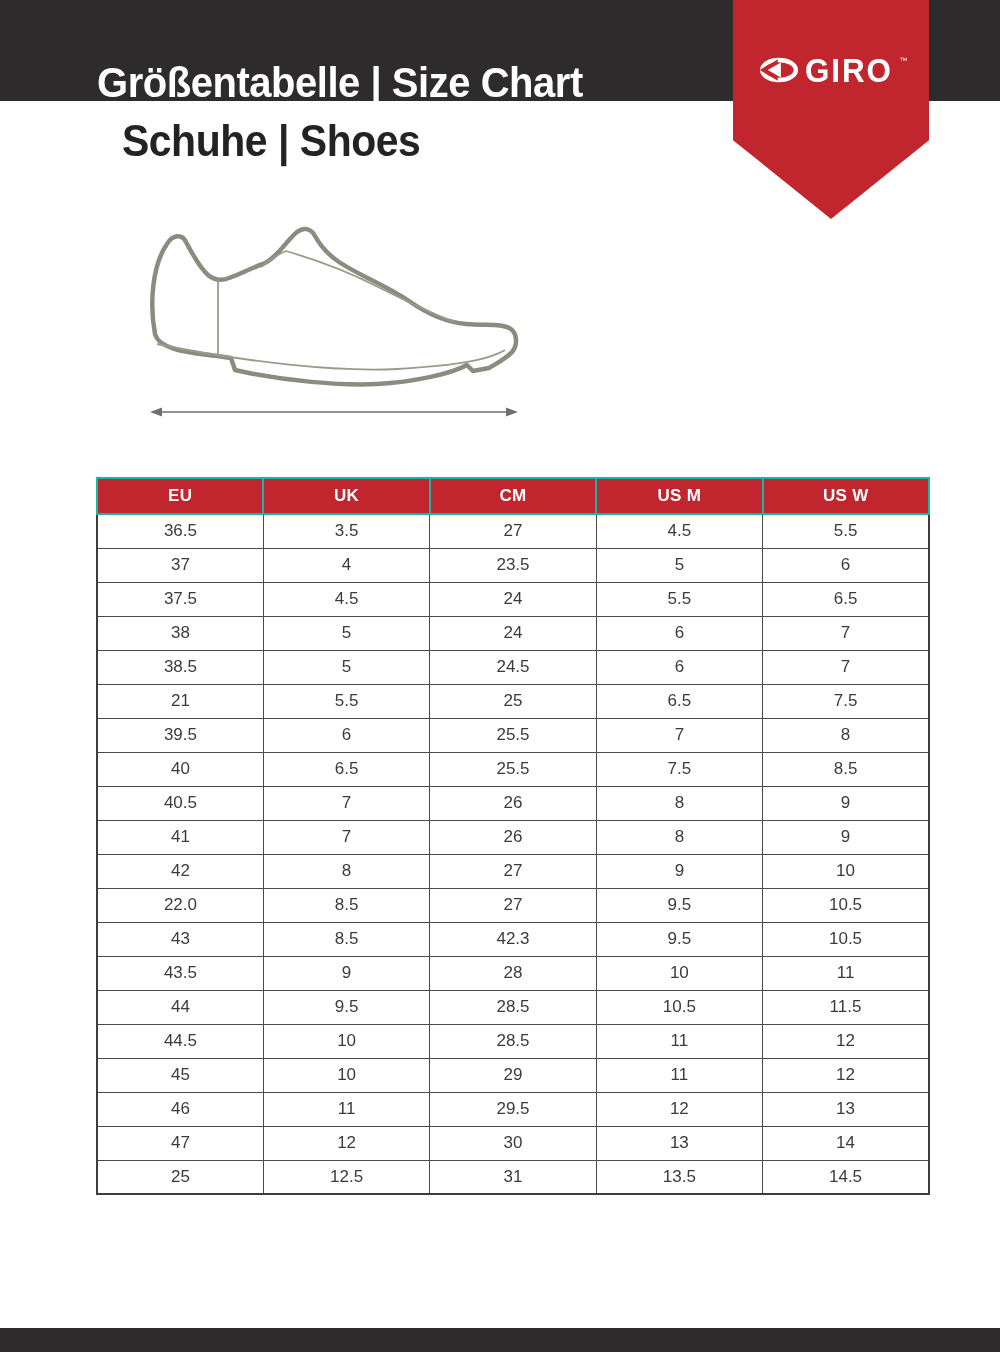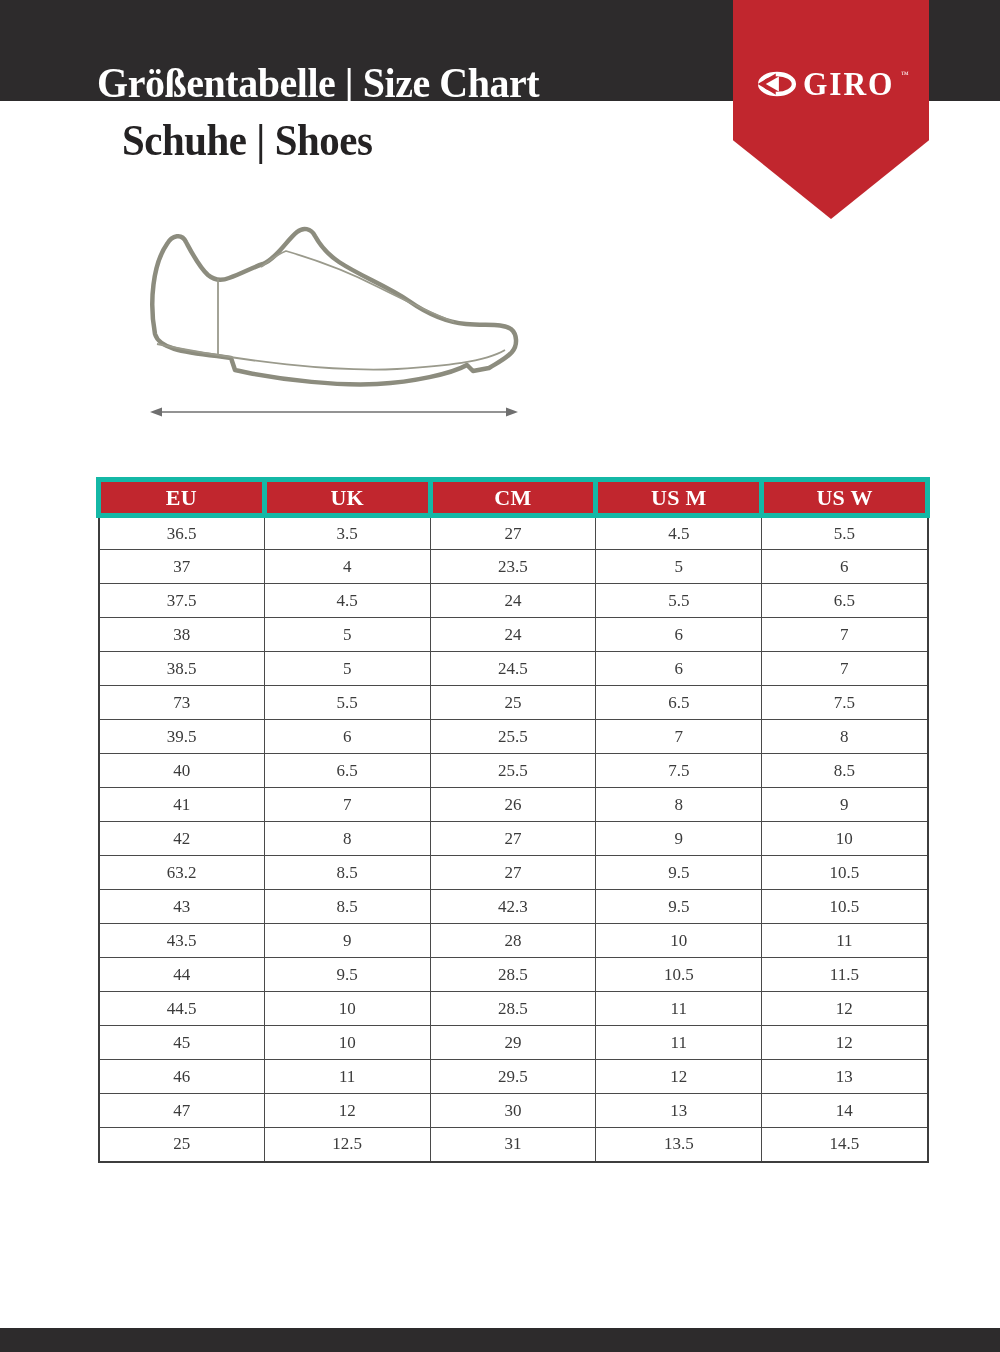--- a/index.html
+++ b/index.html
@@ -10,21 +10,21 @@
     --border:#4a4a4a;
   }
   *{box-sizing:border-box;}
   html,body{margin:0;padding:0;}
   body{
     width:1000px;height:1352px;
     background:#ffffff;
     font-family:"Liberation Sans","DejaVu Sans",sans-serif;
     overflow:hidden;
   }
-  #page{position:relative;width:912px;height:1352px;background:#fff;font-family:Liberation Serif, serif;}
+  #page{position:relative;width:912px;height:1352px;background:#fff;}
 
   .header-bar{
     position:absolute;left:0;top:0;width:1000px;height:101px;
     background:var(--dark);
   }
   .footer-bar{
     position:absolute;left:0;top:1328px;width:1000px;height:24px;
     background:var(--dark);
   }
   .page-title{
@@ -41,21 +41,21 @@
     transform:scaleX(0.93);transform-origin:left top;
   }
 
   .ribbon{
     position:absolute;left:733px;top:0;width:196px;height:219px;
     background:var(--red);
     clip-path:polygon(0 0,100% 0,100% 64%,50% 100%,0 64%);
     z-index:4;
   }
   .logo-row{
-    position:absolute;left:16px;top:66px;width:168px;height:36px;
+    position:absolute;left:16px;top:52px;width:168px;height:36px;
     display:flex;align-items:center;justify-content:center;gap:6px;
   }
   .logo-text{
     color:#fff;font-weight:bold;font-size:33px;line-height:33px;
     letter-spacing:2px;white-space:nowrap;
     transform:scaleX(0.95);transform-origin:left center;
   }
   .logo-tm{
     color:#fff;font-size:8px;align-self:flex-start;margin:4px 0 0 -4px;
   }
@@ -64,22 +64,22 @@
   .arrow-wrap{position:absolute;left:148px;top:404px;width:372px;height:16px;}
 
   .size-table{
     position:absolute;left:96px;top:477px;width:834px;
     border-collapse:collapse;table-layout:fixed;
     font-size:17px;color:#3b3b3b;
     border:2px solid #3d3d3d;
   }
   .size-table th{
     background:var(--red);color:#ffffff;
-    height:36px;font-size:22px;font-weight:bold;
-    border:5px solid #14b8a6;
+    height:36px;font-size:17px;font-weight:bold;
+    border:2px solid #14b8a6;
     letter-spacing:0.3px;
   }
   .size-table td{
     height:34px;text-align:center;vertical-align:middle;
     border:1px solid var(--border);
     background:#ffffff;
   }
 </style>
 </head>
 <body>
@@ -182,56 +182,63 @@
           <td>7</td>
         </tr>
         <tr>
           <td>38.5</td>
           <td>5</td>
           <td>24.5</td>
           <td>6</td>
           <td>7</td>
         </tr>
         <tr>
-          <td>73</td>
+          <td>21</td>
           <td>5.5</td>
           <td>25</td>
           <td>6.5</td>
           <td>7.5</td>
         </tr>
         <tr>
           <td>39.5</td>
           <td>6</td>
           <td>25.5</td>
           <td>7</td>
           <td>8</td>
         </tr>
         <tr>
           <td>40</td>
           <td>6.5</td>
           <td>25.5</td>
           <td>7.5</td>
           <td>8.5</td>
         </tr>
         <tr>
+          <td>40.5</td>
+          <td>7</td>
+          <td>26</td>
+          <td>8</td>
+          <td>9</td>
+        </tr>
+        <tr>
           <td>41</td>
           <td>7</td>
           <td>26</td>
           <td>8</td>
           <td>9</td>
         </tr>
         <tr>
           <td>42</td>
           <td>8</td>
           <td>27</td>
           <td>9</td>
           <td>10</td>
         </tr>
         <tr>
-          <td>63.2</td>
+          <td>22.0</td>
           <td>8.5</td>
           <td>27</td>
           <td>9.5</td>
           <td>10.5</td>
         </tr>
         <tr>
           <td>43</td>
           <td>8.5</td>
           <td>42.3</td>
           <td>9.5</td>

